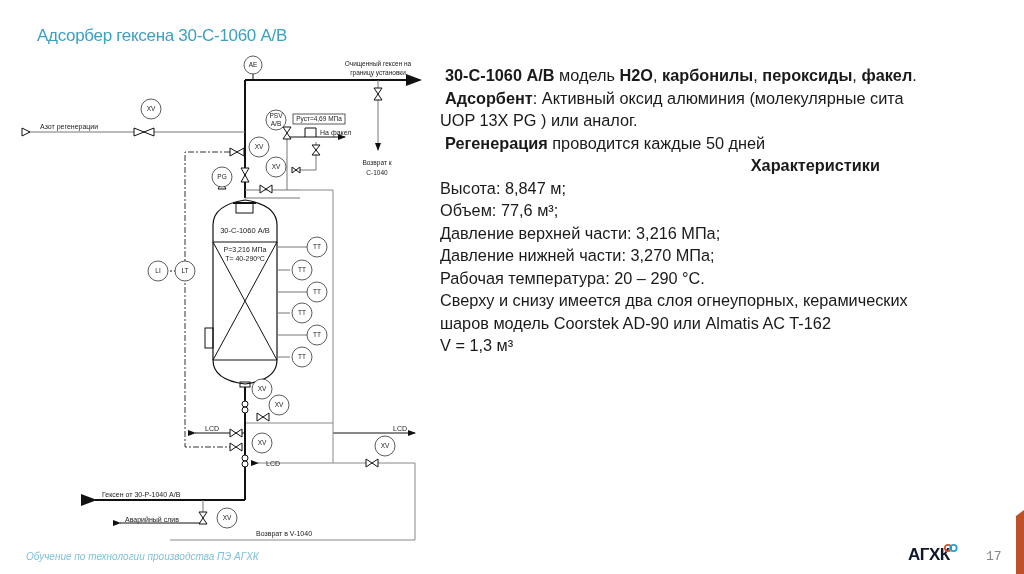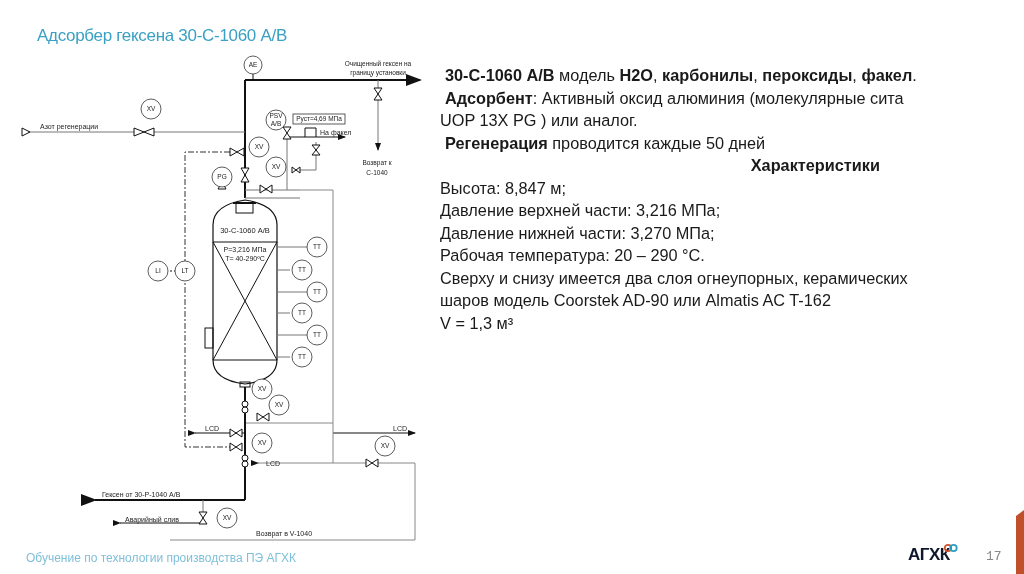--- a/index.html
+++ b/index.html
@@ -5,21 +5,21 @@
   html, body { margin:0; padding:0; }
   body { width:1024px; height:574px; position:relative; overflow:hidden; background:#ffffff; font-family:"Liberation Sans", sans-serif; }
   .left-strip { position:absolute; left:0; top:0; width:0; height:0; }
   .title { position:absolute; left:37px; top:26px; font-size:17px; color:#3aa0c4; letter-spacing:-0.3px; font-family:"Liberation Sans", sans-serif; }
   .diagram { position:absolute; left:0; top:0; }
   .text-panel { position:absolute; left:440px; top:64px; width:584px; font-size:16.3px; line-height:22.5px; color:#1a1a1a; font-family:"Liberation Sans", sans-serif; }
   .text-panel p { margin:0; white-space:nowrap; }
   .text-panel b { font-weight:bold; }
   .indent { padding-left:5px; }
   .center { text-align:right; width:440px; }
-  .footer-text { position:absolute; left:26px; top:551px; font-size:12px; color:#7fbfd9; font-family:"Liberation Sans", sans-serif; }
+  .footer-text { position:absolute; left:26px; top:551px; font-size:10px; color:#7fbfd9; font-family:"Liberation Sans", sans-serif;font-style:italic; }
   .logo { position:absolute; left:908px; top:545px; font-size:17px; font-weight:bold; color:#0f172a; font-family:"Liberation Sans", sans-serif; letter-spacing:-0.5px; }
   .logo-mark { position:absolute; left:944px; top:543px; }
   .page-num { position:absolute; left:986px; top:549px; font-size:13px; color:#888; font-family:Liberation Mono, monospace; }
   .orange-strip { position:absolute; left:1016px; top:510px; }
   svg text { font-family:"Liberation Sans", sans-serif; fill:#222; }
 </style>
 </head>
 <body>
 
 <svg class="left-strip" width="12" height="82" viewBox="0 0 12 82" style="position:absolute;left:0;top:0;">
@@ -196,20 +196,21 @@
   </g>
 </svg>
 
 <div class="text-panel">
   <p class="indent"><b>30-С-1060 А/В</b><span> модель </span><b>H2O</b><span>, </span><b>карбонилы</b><span>, </span><b>пероксиды</b><span>, </span><b>факел</b><span>.</span></p>
   <p class="indent"><b>Адсорбент</b><span>: Активный оксид алюминия (молекулярные сита</span></p>
   <p>UOP 13X PG ) или аналог.</p>
   <p class="indent"><b>Регенерация</b><span> проводится каждые 50 дней</span></p>
   <p class="center"><b>Характеристики</b></p>
   <p>Высота: 8,847 м;</p>
+  <p>Объем: 77,6 м³;</p>
   <p>Давление верхней части: 3,216 МПа;</p>
   <p>Давление нижней части: 3,270 МПа;</p>
   <p>Рабочая температура: 20 – 290 °С.</p>
   <p>Сверху и снизу имеется два слоя огнеупорных, керамических</p>
   <p>шаров модель Coorstek AD-90 или Almatis AC T-162</p>
   <p>V = 1,3 м³</p>
 </div>
 
 <div class="footer-text">Обучение по технологии производства ПЭ АГХК</div>
 <div class="logo">АГХК</div>

